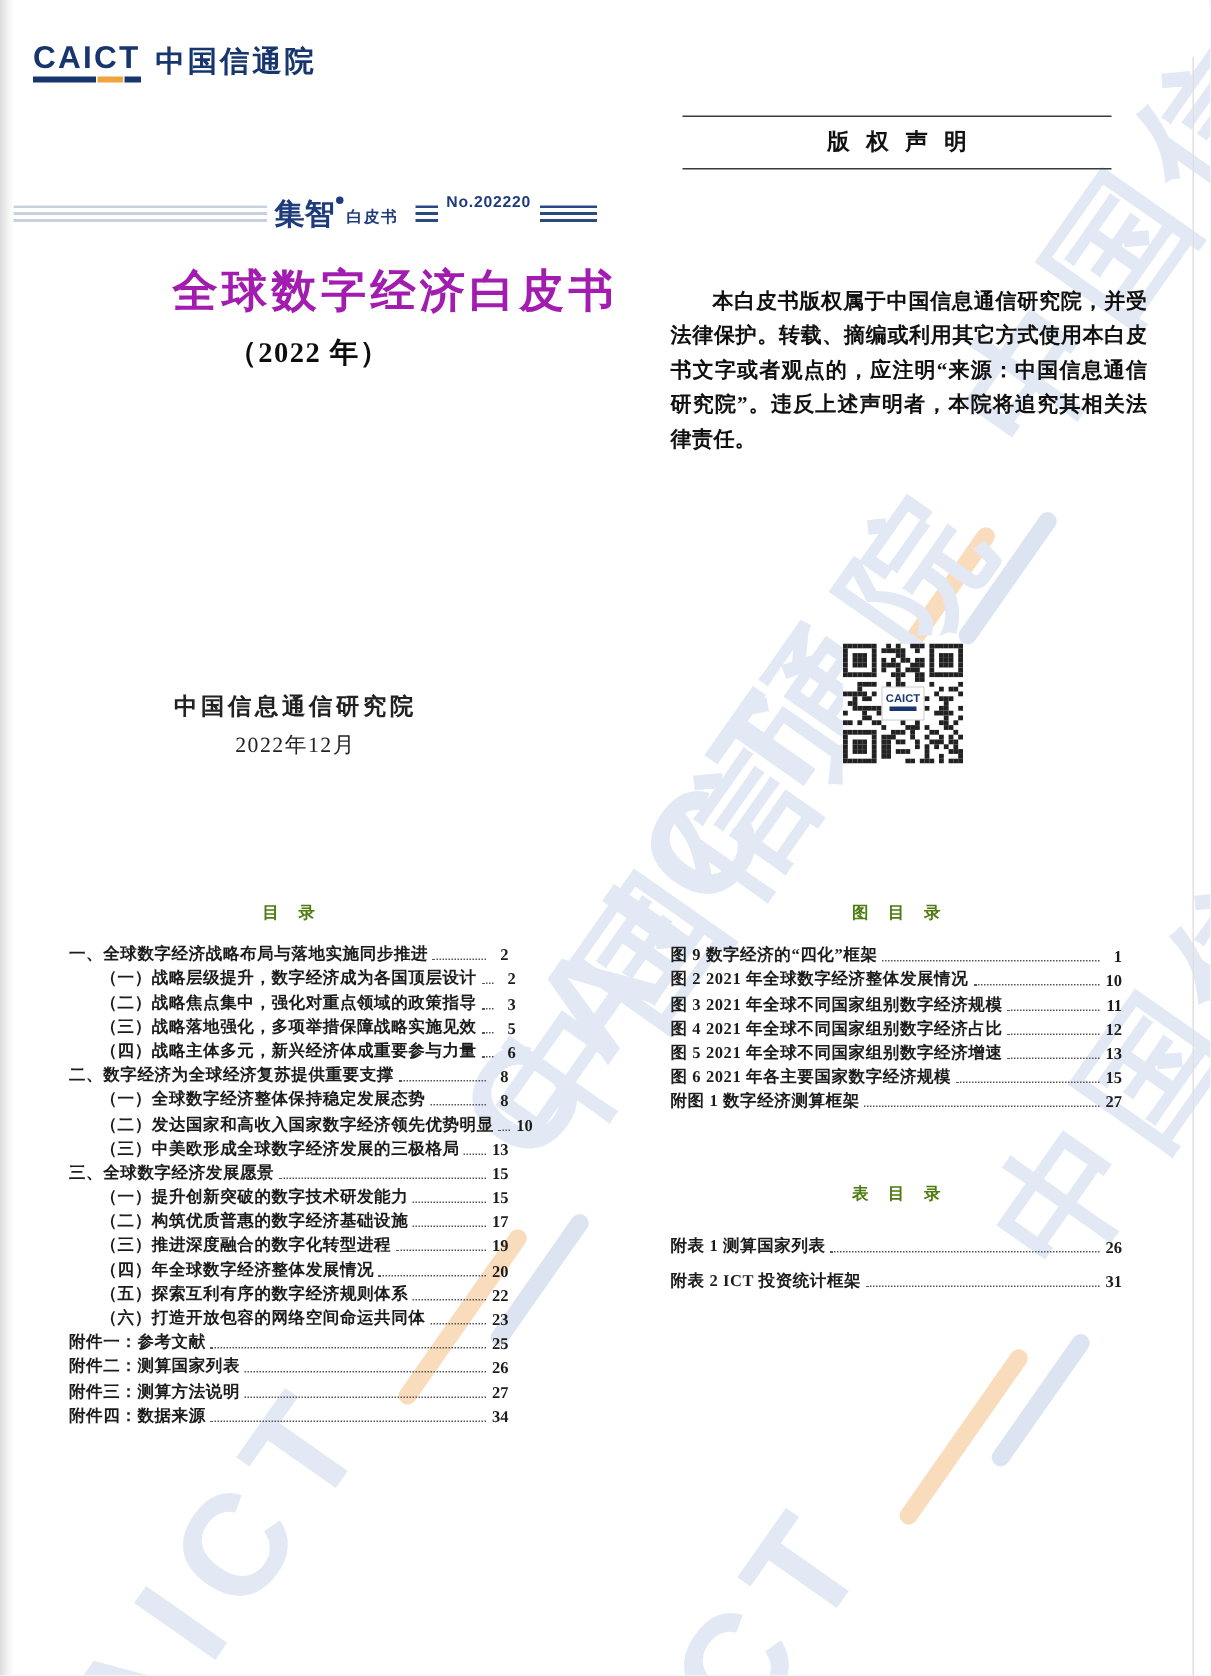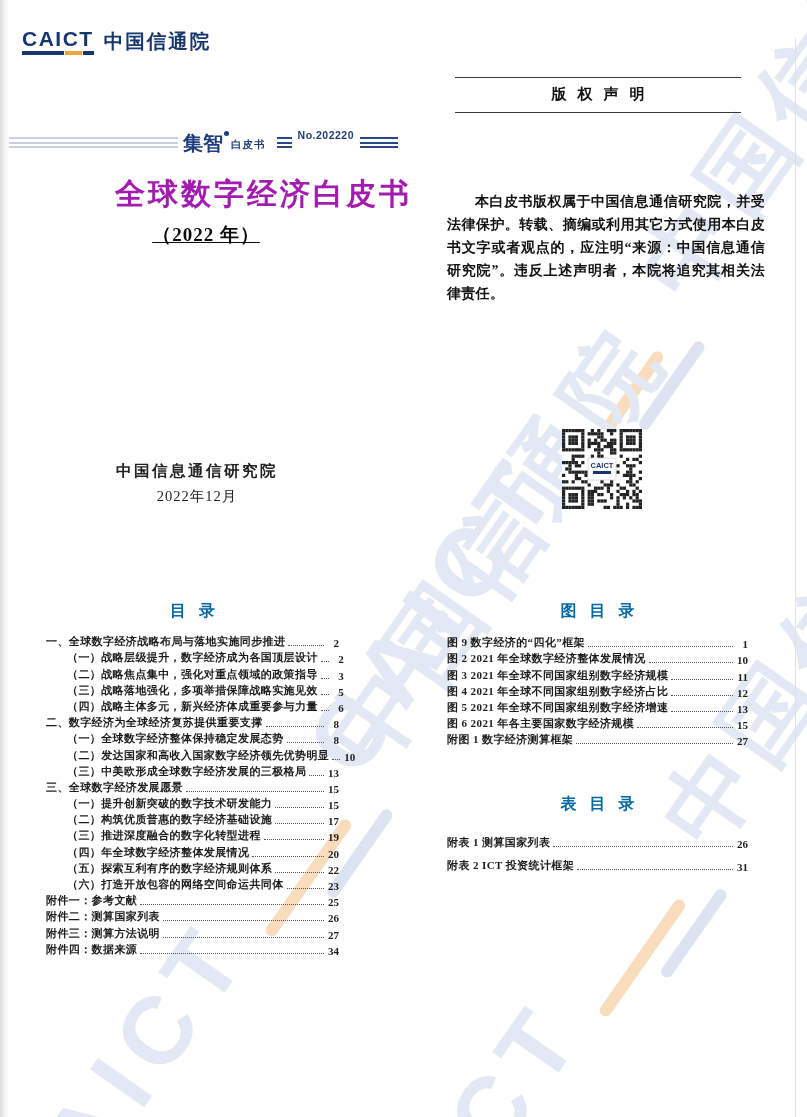--- a/index.html
+++ b/index.html
@@ -50,38 +50,38 @@
   .series-type{font-size:10.5px;font-weight:bold;color:#1e3c7c;margin-left:8px;margin-bottom:1px;letter-spacing:1px;}
   .band-mid{width:15px;margin:0 6px;align-self:center;}
   .series-no{font-family:"Liberation Sans",sans-serif;font-size:10.5px;font-weight:bold;color:#1e3c7c;
     letter-spacing:0.5px;margin:0 6px 16px 0;}
   .band-right{width:38px;align-self:center;}
 
   
   .cover-title{position:absolute;left:0;top:174px;width:412px;text-align:right;
     font-size:30px;font-weight:bold;color:#a21caf;letter-spacing:3px;}
   .cover-subtitle{position:absolute;left:0;top:222px;width:412px;text-align:center;
-    font-size:19px;font-weight:bold;color:#0d0d0d;letter-spacing:1px;text-decoration:underline;}
+    font-size:19px;font-weight:bold;color:#0d0d0d;letter-spacing:1px;}
   .publisher{position:absolute;left:0;top:461px;width:394px;text-align:center;
     font-size:15.5px;font-weight:bold;color:#222;letter-spacing:2.5px;}
   .pub-date{position:absolute;left:0;top:487px;width:394px;text-align:center;
     font-size:14.5px;color:#222;letter-spacing:1px;}
 
   
   .copyright-head{position:absolute;left:455px;top:77px;width:286px;
     border-top:1.2px solid #3a3a3a;border-bottom:1.2px solid #3a3a3a;
     text-align:center;padding:7px 0 8px 0;}
   .copyright-head .t{font-size:15px;font-weight:bold;letter-spacing:11px;color:#111;text-indent:11px;}
   .copyright-body{position:absolute;left:447px;top:146px;width:318px;
     font-size:14px;font-weight:bold;color:#111;line-height:23px;
     text-align:justify;text-indent:2em;letter-spacing:0.3px;margin-top:44px;}
   .qr-wrap{position:absolute;left:562px;top:429px;width:80px;height:80px;}
 
   
-  .sec-heading{font-size:16px;font-weight:bold;color:#0369a1;text-align:center;
+  .sec-heading{font-size:11px;font-weight:bold;color:#4d7c0f;text-align:center;
     letter-spacing:13px;text-indent:13px;}
   .toc-wrap{position:absolute;left:46px;top:601px;width:293px;}
   .toc-wrap .sec-heading{margin-bottom:11px;}
   .fig-wrap{position:absolute;left:447px;top:601px;width:301px;}
   .fig-wrap .sec-heading{margin-bottom:12px;}
   .tbl-heading{margin-top:47px;margin-bottom:12px;}
   .toc-row{display:flex;align-items:flex-end;font-size:11px;font-weight:bold;color:#1c1c1c;
     height:16.2px;}
   .toc-row.lvl2{padding-left:21px;}
   .toc-row.tall{height:23px;justify-content:flex-end;}

